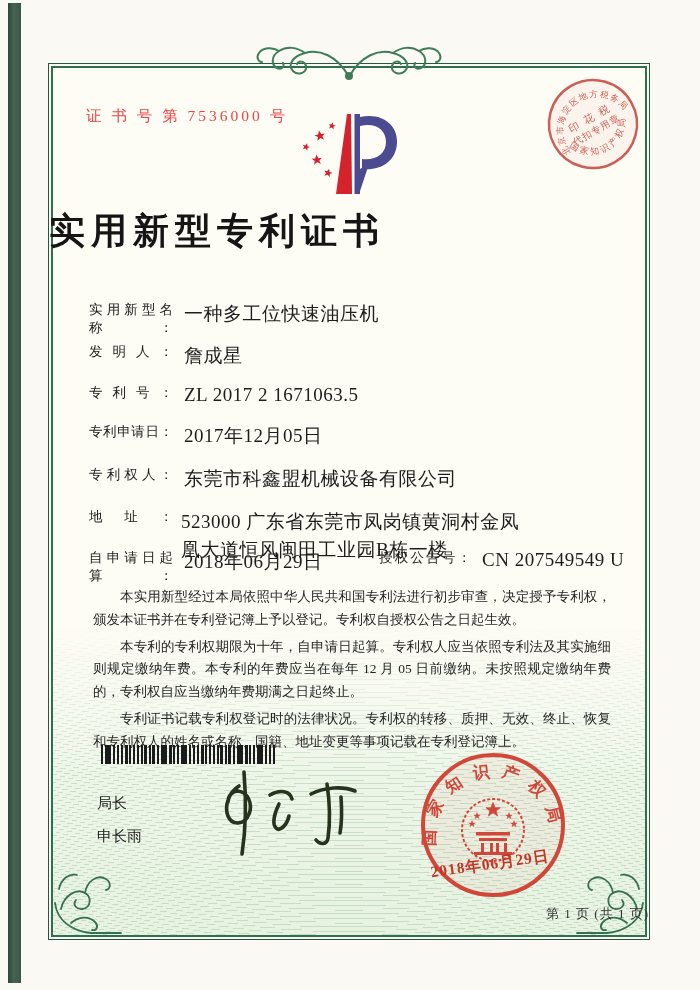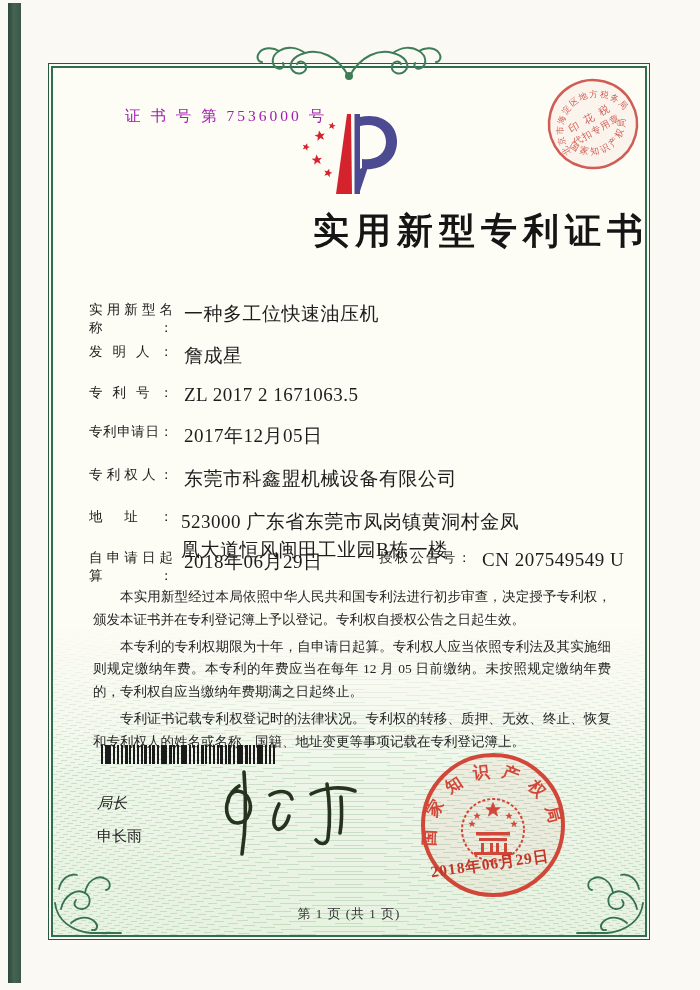--- a/index.html
+++ b/index.html
@@ -20,52 +20,52 @@
   .content{position:absolute;inset:0;}
   
   .guilloche{position:absolute;left:4px;right:4px;bottom:4px;height:310px;
     background:
       repeating-radial-gradient(1200px 520px at 50% 265%,
         rgba(118,173,120,.30) 0 1px, rgba(0,0,0,0) 1px 6px),
       linear-gradient(180deg,#f3f8ef,#e7f2e1);
     -webkit-mask-image:linear-gradient(to bottom,transparent 0,#000 150px);
     mask-image:linear-gradient(to bottom,transparent 0,#000 150px);}
   .cert-no{position:absolute;left:37px;top:42px;font-size:15.5px;
-    letter-spacing:3px;color:#a21caf;margin-left:39px;}
+    letter-spacing:3px;color:#ef4444;}
   .logo{position:absolute;left:247px;top:49px;width:106px;height:84px;}
-  .title{position:absolute;left:0;top:143px;width:100%;text-align:right;
+  .title{position:absolute;left:0;top:143px;width:100%;text-align:left;
     font-size:36px;font-weight:700;letter-spacing:6px;color:#151515;}
   
   .field-row{position:absolute;left:40px;display:flex;align-items:flex-start;}
   .f-label{display:inline-block;width:84px;font-size:13.5px;
     text-align:justify;text-align-last:justify;color:#1d1d1d;flex:none;}
   .f-value{display:inline-block;margin-left:11px;font-size:19px;
     color:#1d1d1d;letter-spacing:.5px;}
   .addr .f-value{width:354px;line-height:28px;margin-left:8px;}
   .auth-col{position:absolute;left:330px;display:flex;}
   .auth-col .f-label{width:92px;}
   
   .body-text{position:absolute;left:40px;top:518px;width:526px;
     font-size:13.5px;line-height:22.8px;text-align:justify;color:#262626;}
   .body-text p{margin:4px;text-indent:2em;}
   
   .barcode{position:absolute;left:52px;top:681px;width:176px;height:19px;
     background-image:
       repeating-linear-gradient(90deg,#1b1b1b 0 2px,transparent 2px 4px),
       repeating-linear-gradient(90deg,transparent 0 5px,#1b1b1b 5px 8px,transparent 8px 13px,#1b1b1b 13px 14px,transparent 14px 19px);}
-  .signer-role{position:absolute;left:48px;top:730px;font-size:15px;color:#222;font-style:italic;}
+  .signer-role{position:absolute;left:48px;top:730px;font-size:15px;color:#222;}
   .signer-name{position:absolute;left:48px;top:763px;font-size:15px;color:#222;}
   .signature{position:absolute;left:150px;top:700px;width:175px;height:100px;}
   .seal{position:absolute;left:371px;top:688px;width:146px;height:146px;opacity:.93;}
   .seal-date{position:absolute;left:356px;top:790px;width:170px;text-align:center;
     font-size:15.5px;letter-spacing:1px;color:#c43526;font-weight:700;
     transform:rotate(-8deg);}
   .stamp{position:absolute;left:498px;top:14px;width:92px;height:92px;
     transform:rotate(-30deg);opacity:.88;}
-  .footer{position:absolute;left:0;top:841px;width:100%;text-align:center;
+  .footer{position:absolute;left:0;top:841px;width:100%;text-align:right;
     font-size:13px;letter-spacing:1px;color:#333;}
   .ornament-top{position:absolute;left:50%;top:-21px;transform:translateX(-50%);
     width:200px;height:44px;}
   .ornament-bl{position:absolute;left:2px;bottom:2px;width:72px;height:72px;}
   .ornament-br{position:absolute;right:2px;bottom:2px;width:72px;height:72px;
     transform:scaleX(-1);}
 </style>
 </head>
 <body>
 

